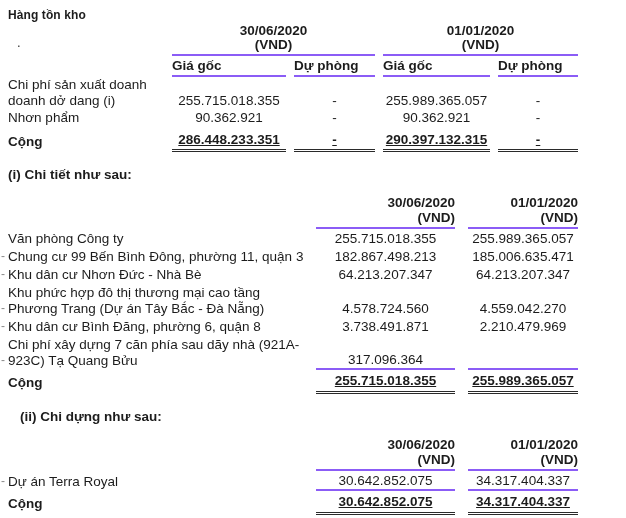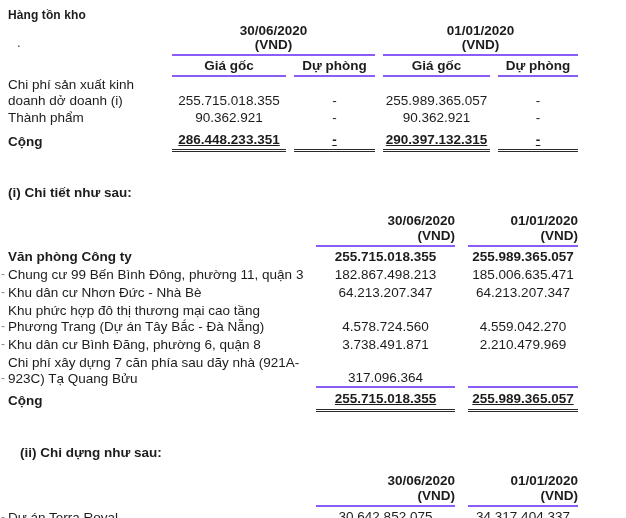--- a/index.html
+++ b/index.html
@@ -10,34 +10,34 @@
     color:#1c1c1c; font-size:13.5px; padding:8px 0 0 8px;
     -webkit-font-smoothing:antialiased;
   }
   .page { width:572px; position:relative; }
   .doc-title { font-weight:bold; font-size:12px; letter-spacing:.1px; }
   .stray-dot { position:absolute; left:9px; top:27px; font-size:13px; color:#333; }
 
   table { border-collapse:collapse; table-layout:fixed; width:570px; }
   td { padding:0; vertical-align:bottom; font-size:13.5px; line-height:16px; }
   .num { text-align:center; white-space:nowrap; }
-  .b { font-weight:bold;margin-top:31px; }
+  .b { font-weight:normal;margin-top:31px; }
   .bb { border-bottom:2px solid #8b5cf6; }
   .dbb { border-bottom:3px double #2a2a2a;text-decoration:underline; }
 
   
   .t1 { margin-top:2px; }
   .t1 .grp { text-align:center; font-weight:bold; line-height:14px; padding-bottom:2px; }
   .t1 .grp div { white-space:nowrap; }
-  .t1 .sub { text-align:center; font-weight:bold; padding:2px 0 1px; }
+  .t1 .sub { font-weight:bold; padding:2px 0 1px; }
   .t1 .row td { padding-top:1px; }
   .t1 .total td { padding-top:6px; padding-bottom:1px; font-weight:bold; }
 
   
-  .heading { font-weight:bold; margin-top:33px; }
+  .heading { font-weight:bold; margin-top:15px; }
   .heading.ind { margin-left:12px; }
   .td-table { margin-top:13px; }
   .td-table .colhead { text-align:right; font-weight:bold; line-height:15px; padding-bottom:2px; white-space:nowrap; }
   .td-table .row td { padding-top:2px; }
   .td-table .total td { padding-top:3px; padding-bottom:2px; font-weight:bold; }
   .lblcell { position:relative; padding-right:6px; }
   .bullet { position:absolute; left:-7px; bottom:1px; color:#8a8a8a; font-size:12px; }
 </style>
 </head>
 <body>
@@ -75,31 +75,31 @@
       <td></td>
       <td class="sub bb">Giá gốc</td>
       <td></td>
       <td class="sub bb">Dự phòng</td>
       <td></td>
       <td class="sub bb">Giá gốc</td>
       <td></td>
       <td class="sub bb">Dự phòng</td>
     </tr>
     <tr class="row">
-      <td>Chi phí sản xuất kinh doanh dở doanh (i)</td>
+      <td>Chi phí sản xuất doanh doanh dở dang (i)</td>
       <td class="num">255.715.018.355</td>
           <td></td>
       <td class="num">-</td>
           <td></td>
       <td class="num">255.989.365.057</td>
           <td></td>
       <td class="num">-</td>
     </tr>
     <tr class="row">
-      <td>Thành phẩm</td>
+      <td>Nhơn phẩm</td>
       <td class="num">90.362.921</td>
           <td></td>
       <td class="num">-</td>
           <td></td>
       <td class="num">90.362.921</td>
           <td></td>
       <td class="num">-</td>
     </tr>
     <tr class="total">
       <td>Cộng</td>

